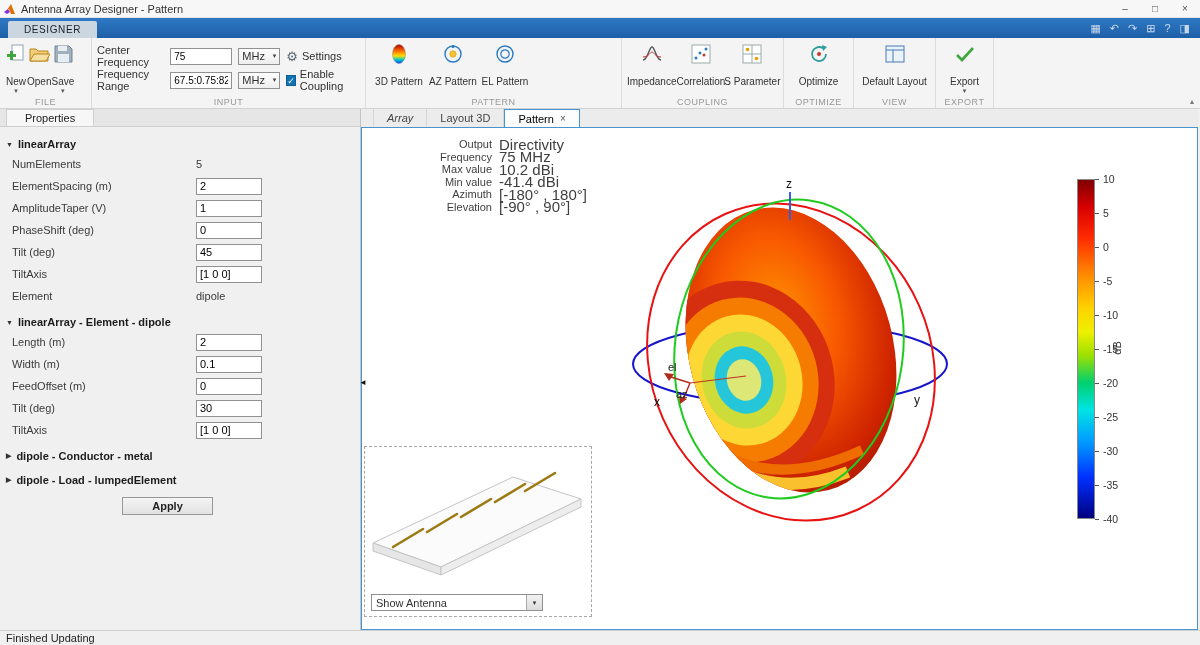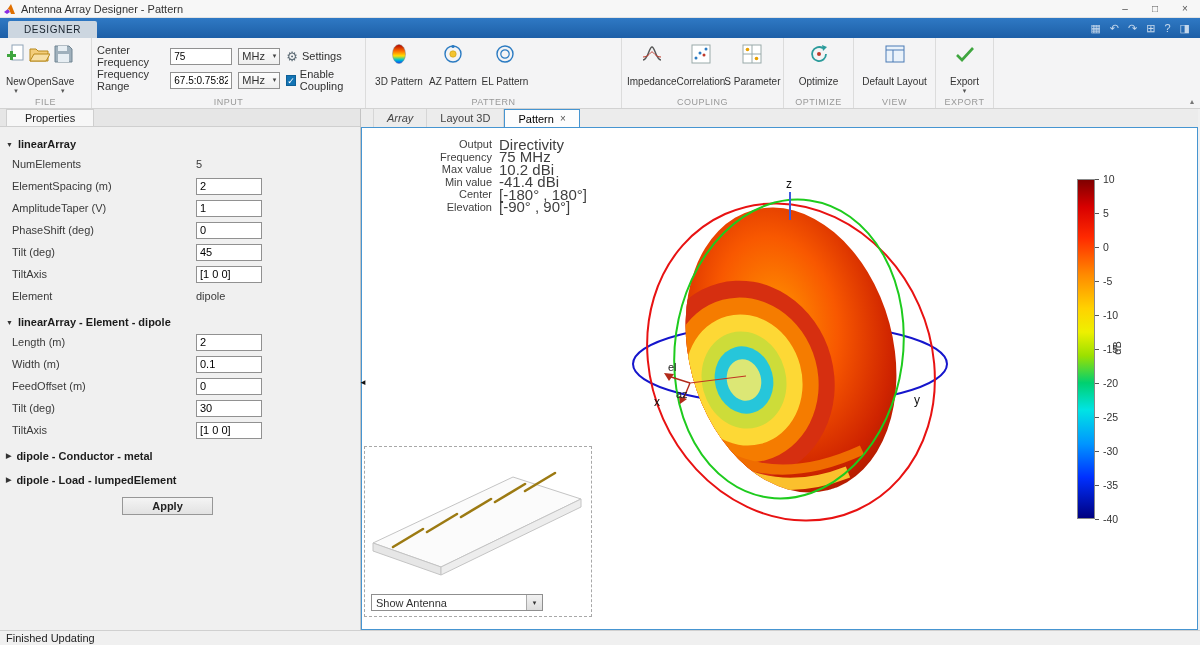--- a/index.html
+++ b/index.html
@@ -458,21 +458,21 @@
           </div>
         <div class="info-row">
             <span class="info-label">Max value</span>
             <span class="info-value">10.2 dBi</span>
           </div>
         <div class="info-row">
             <span class="info-label">Min value</span>
             <span class="info-value">-41.4 dBi</span>
           </div>
         <div class="info-row">
-            <span class="info-label">Center</span>
+            <span class="info-label">Azimuth</span>
             <span class="info-value">[-180° , 180°]</span>
           </div>
         <div class="info-row">
             <span class="info-label">Elevation</span>
             <span class="info-value">[-90° , 90°]</span>
           </div>
       </div>
 
       <div class="plot-wrap">
         <svg width="440" height="460" viewBox="0 0 440 460">

